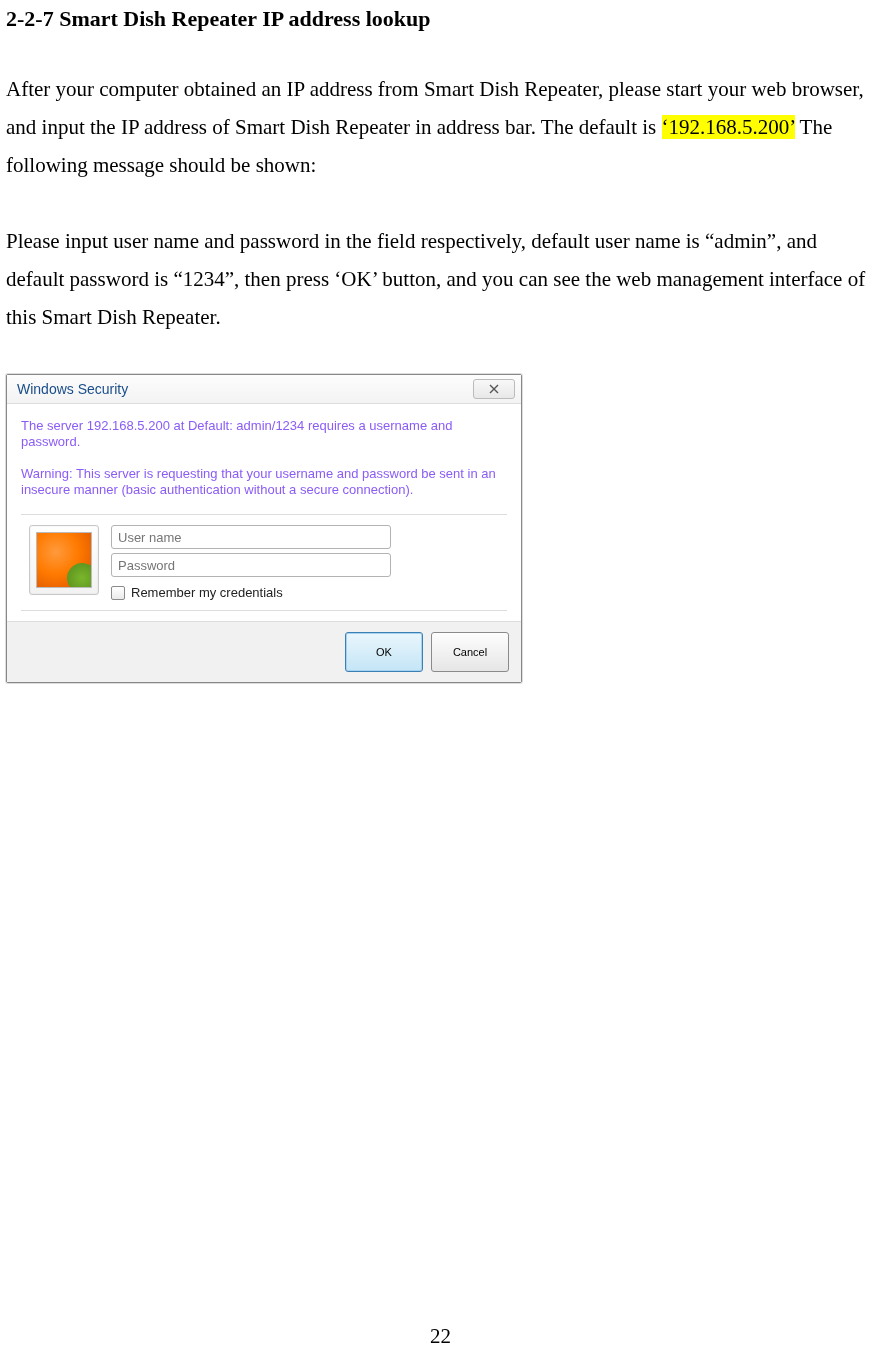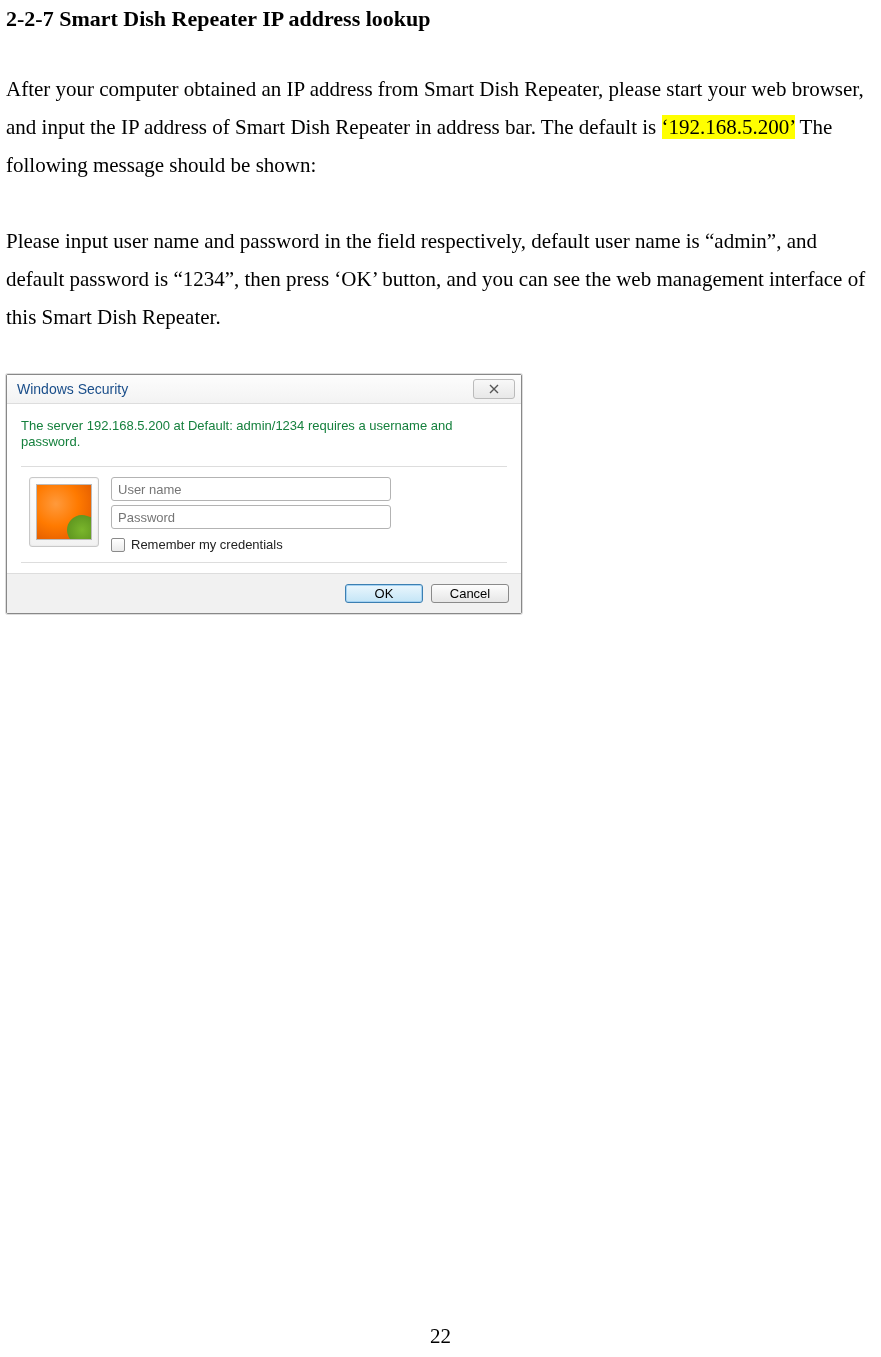--- a/index.html
+++ b/index.html
@@ -68,21 +68,21 @@
     width: 10px;
     height: 10px;
   }
   .dlg-body {
     padding: 14px 14px 10px 14px;
   }
   .dlg-msg {
     font-size: 13px;
     line-height: 16px;
     margin-bottom: 16px;
-    color: #15803d;
+    color: #8b5cf6;
   }
   .cred-box {
     border-top: 1px solid #ddd;
     border-bottom: 1px solid #ddd;
     padding: 10px 8px 10px 8px;
     display: flex;
     gap: 12px;
     align-items: flex-start;
   }
   .avatar-tile {
@@ -151,25 +151,25 @@
   .dlg-buttons {
     background: #f1f1f1;
     border-top: 1px solid #ddd;
     padding: 10px 12px;
     display: flex;
     justify-content: flex-end;
     gap: 8px;
   }
   .btn {
     min-width: 78px;
-    height: 19px;
+    height: 40px;
     border: 1px solid #8a8a8a;
     border-radius: 3px;
     background: linear-gradient(#fdfdfd, #e6e6e6);
-    font-size: 13px;
+    font-size: 11px;
     font-family: "Segoe UI", Tahoma, sans-serif;
     display: flex;
     align-items: center;
     justify-content: center;
     box-sizing: border-box;
   }
   .btn-primary {
     border: 1px solid #3c7fb1;
     box-shadow: 0 0 0 1px #a4d2f3 inset;
     background: linear-gradient(#eaf6fd, #c4e5f6);
@@ -201,20 +201,21 @@
       <div class="dlg-close">
         <span>
           <svg viewBox="0 0 10 10">
               <path d="M1 1 L9 9 M9 1 L1 9" stroke="#555" stroke-width="1.4" fill="none"></path>
             </svg>
         </span>
       </div>
     </div>
     <div class="dlg-body">
       <div class="dlg-msg">The server 192.168.5.200 at Default: admin/1234 requires a username and password.</div>
+      <div class="dlg-msg">Warning: This server is requesting that your username and password be sent in an insecure manner (basic authentication without a secure connection).</div>
       <div class="cred-box">
         <div class="avatar-tile">
           <div class="avatar-inner"></div>
         </div>
         <div class="cred-fields">
           <input class="cred-input" type="text" placeholder="User name" style="">
           <input class="cred-input" type="text" placeholder="Password" style="">
           <div class="remember-row">
             <div class="chk"></div>
             <span>Remember my credentials</span>

